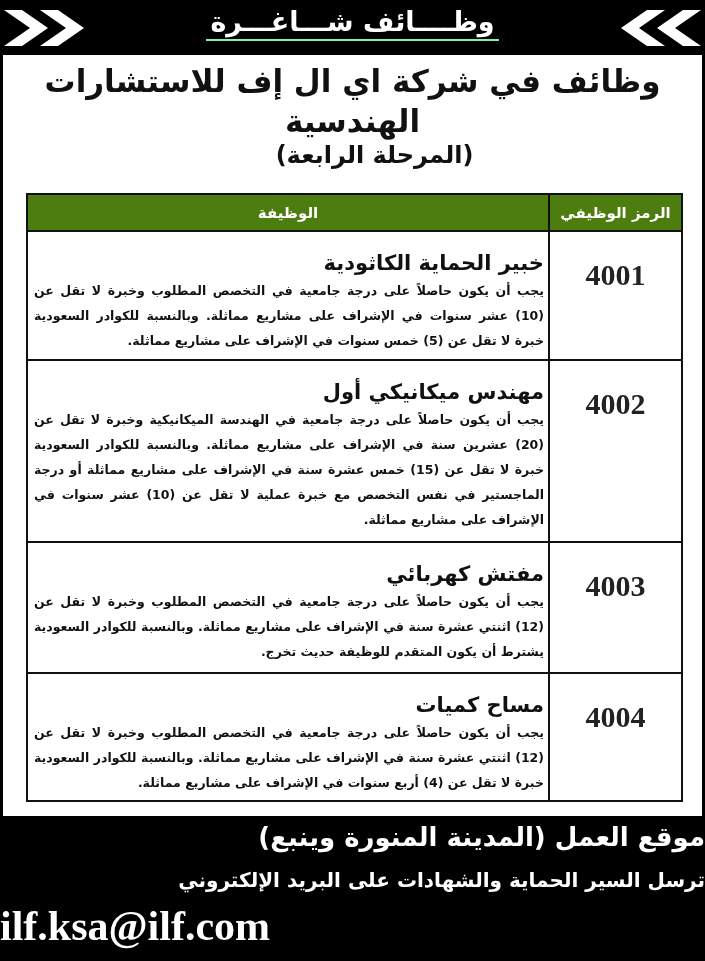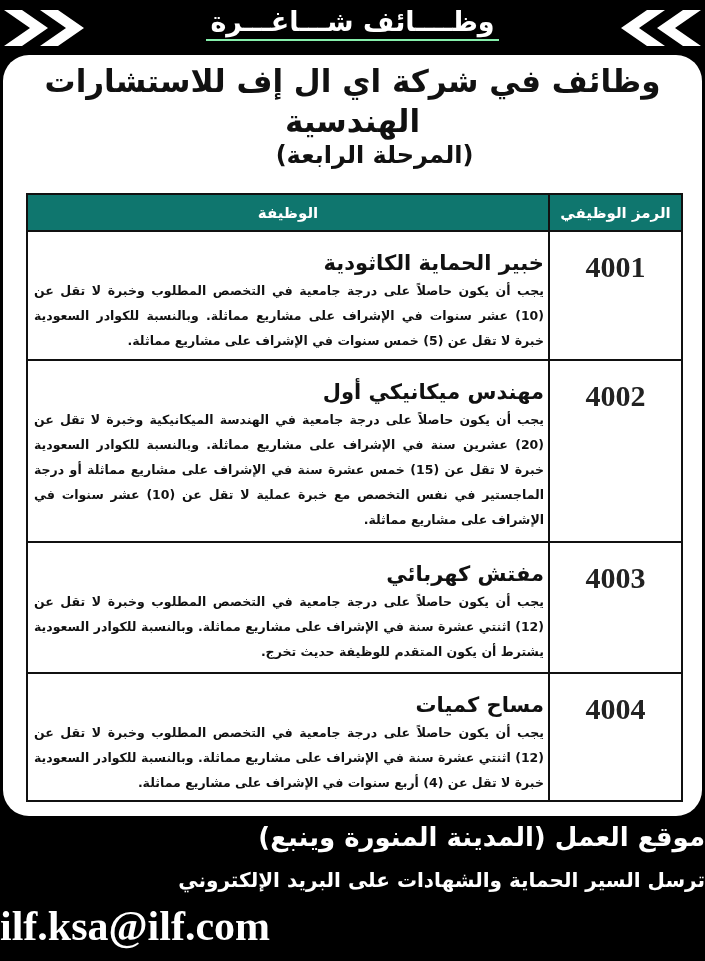--- a/index.html
+++ b/index.html
@@ -18,48 +18,47 @@
       direction: rtl; font-size: 27px; font-weight: bold; color: #fff;
     }
     .top-title span {
       display: inline-block; border-bottom: 2px solid #86efac; padding: 0 4px 2px;
       letter-spacing: 2px;
     }
 
     .sheet {
       position: absolute; left: 3px; top: 55px; width: 699px; height: 761px;
       background: #fff;
-      border-radius: 26px;
     }
     .headline {
       position: absolute; left: 0; right: 0; top: 6px; text-align: center; direction: rtl;
       font-size: 31px; font-weight: bold; color: #111; line-height: 40px;
     }
     .subline {
       position: absolute; left: 0; right: 0; top: 50px; text-align: center; direction: rtl;
       font-size: 24px; font-weight: bold; color: #111; line-height: 32px;
     }
     .phase {
       position: absolute; left: 0; right: 0; top: 84px; text-align: center; direction: rtl;
       font-size: 24px; font-weight: bold; color: #111; line-height: 32px; padding-left: 44px;
     }
 
     .jobs-table {
       position: absolute; left: 23px; top: 138px; width: 657px; height: 608px;
       border: 2px solid #111; border-collapse: collapse; direction: rtl;
     }
     .jobs-table th {
-      background: #0f766e; color: #fff; font-size: 15px; font-weight: bold;
+      background: #4d7c0f; color: #fff; font-size: 15px; font-weight: bold;
       height: 37px; border: 2px solid #111; text-align: center;
     }
     .jobs-table td { border: 2px solid #111; vertical-align: top; }
     .col-code { width: 133px; }
     .code-cell {
       text-align: center; font-family: "Liberation Serif", serif; font-weight: bold;
-      font-size: 30px; color: #222; padding-top: 18px; margin-left: 36px;
+      font-size: 30px; color: #222; padding-top: 26px; margin-left: 36px;
     }
     .desc-cell { padding: 16px 4px 4px 6px; text-align: justify; }
     .job-title { font-size: 21px; font-weight: bold; color: #111; line-height: 30px; text-align: right; }
     .job-desc { font-size: 12.5px; font-weight: bold; color: #111; line-height: 25px; text-align: justify; text-align-last: right; }
 
     .bottom-band {
       position: absolute; left: 0; top: 816px; width: 705px; height: 145px;
       background: #000; color: #fff; direction: rtl;
     }
     .location { position: absolute; left: 0; right: 0; top: 6px; font-size: 26px; font-weight: bold; }

